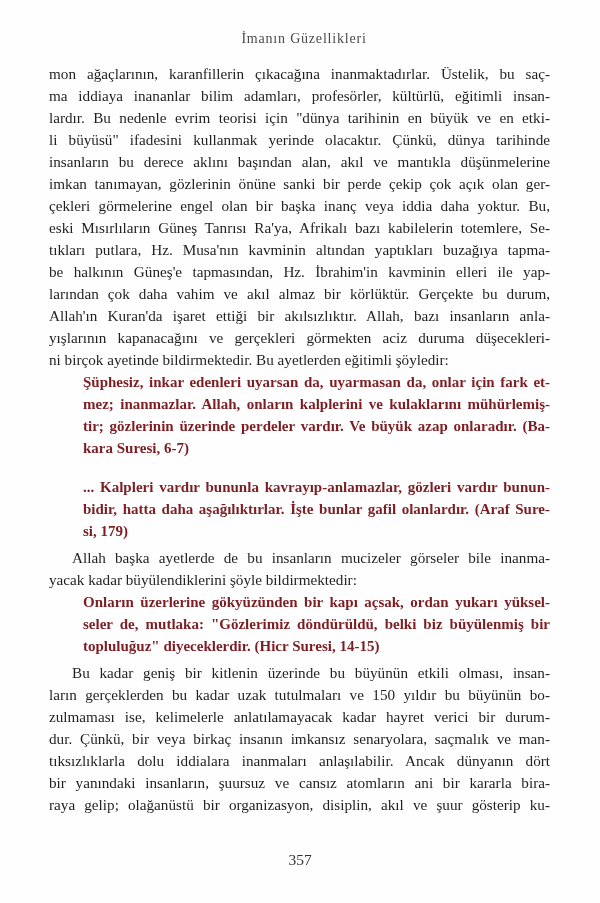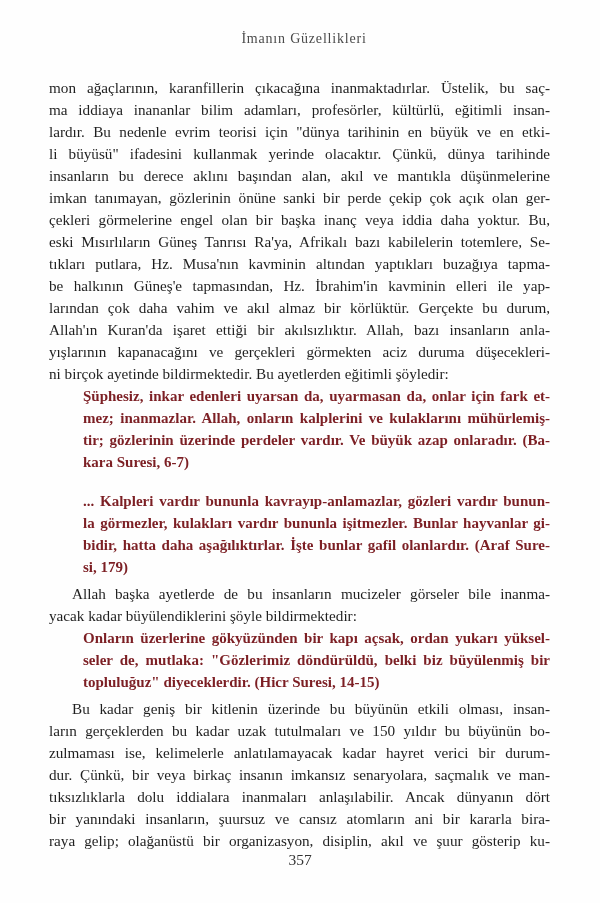--- a/index.html
+++ b/index.html
@@ -27,21 +27,21 @@
     font-size:15.2px;
     line-height:22px;
   }
   .block{margin:0;}
   .block.verse-quote{
     color:#7c1f24;
     font-weight:bold;
     font-size:15px;
   }
   .block.verse-quote + .block.verse-quote{margin-top:17px;}
-  .block.body-paragraph{margin-top:14px;}
+  .block.body-paragraph{margin-top:0;}
   .block.verse-quote + .block.body-paragraph{margin-top:5px;}
   .block .line{
     white-space:nowrap;
     height:22px;
     overflow:visible;
   }
   .block.verse-quote .line{padding-left:34px;}
   .block.body-paragraph .line.first-indent{padding-left:23px;}
   .folio{
     position:absolute;top:849px;left:0;width:600px;
@@ -75,21 +75,20 @@
         <div class="line"><span>ni birçok ayetinde bildirmektedir. Bu ayetlerden eğitimli şöyledir:</span></div>
       </div>
       <div class="block verse-quote">
         <div class="line"><span style="word-spacing: 1.88px;">Şüphesiz, inkar edenleri uyarsan da, uyarmasan da, onlar için fark et-</span></div>
         <div class="line"><span style="word-spacing: 2.68px;">mez; inanmazlar. Allah, onların kalplerini ve kulaklarını mühürlemiş-</span></div>
         <div class="line"><span style="word-spacing: 1.99px;">tir; gözlerinin üzerinde perdeler vardır. Ve büyük azap onlaradır. (Ba-</span></div>
         <div class="line"><span>kara Suresi, 6-7)</span></div>
       </div>
       <div class="block verse-quote">
         <div class="line"><span style="word-spacing: 2.04px;">... Kalpleri vardır bununla kavrayıp-anlamazlar, gözleri vardır bunun-</span></div>
-        <div class="line"><span style="word-spacing: 1.74px;">la görmezler, kulakları vardır bununla işitmezler. Bunlar hayvanlar gi-</span></div>
         <div class="line"><span style="word-spacing: 1.85px;">bidir, hatta daha aşağılıktırlar. İşte bunlar gafil olanlardır. (Araf Sure-</span></div>
         <div class="line"><span>si, 179)</span></div>
       </div>
       <div class="block body-paragraph">
         <div class="line first-indent"><span style="word-spacing: 5.46px;">Allah başka ayetlerde de bu insanların mucizeler görseler bile inanma-</span></div>
         <div class="line"><span>yacak kadar büyülendiklerini şöyle bildirmektedir:</span></div>
       </div>
       <div class="block verse-quote">
         <div class="line"><span style="word-spacing: 2.72px;">Onların üzerlerine gökyüzünden bir kapı açsak, ordan yukarı yüksel-</span></div>
         <div class="line"><span style="word-spacing: 3.3px;">seler de, mutlaka: "Gözlerimiz döndürüldü, belki biz büyülenmiş bir</span></div>

